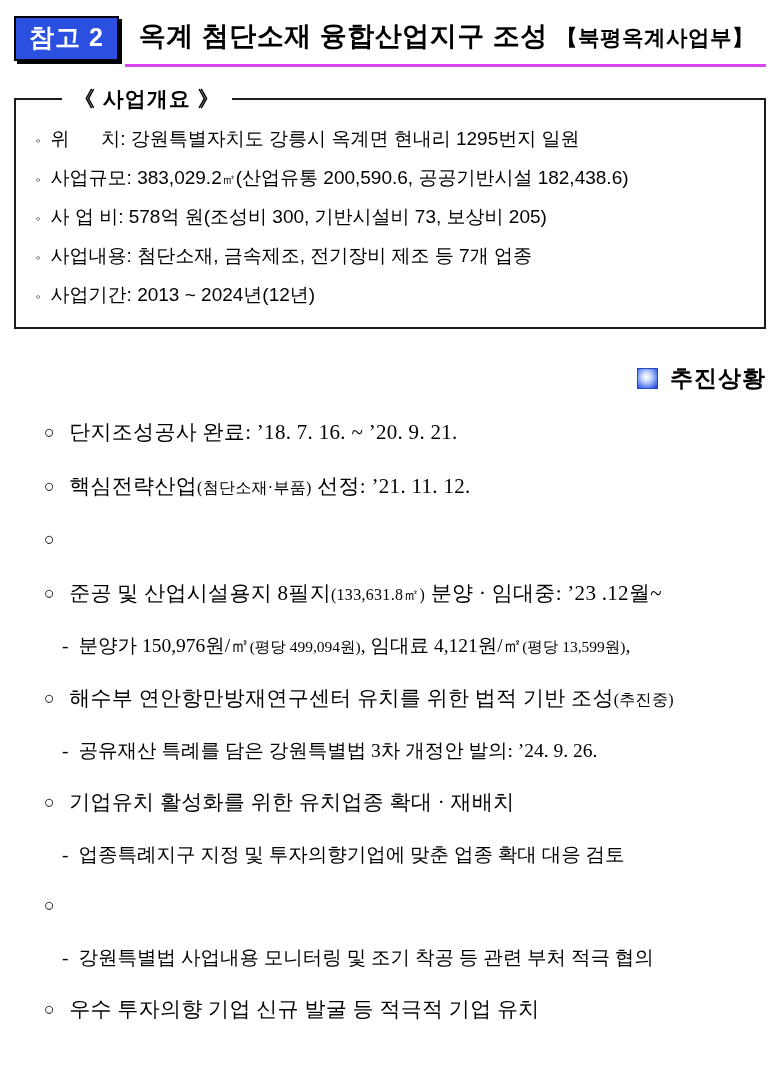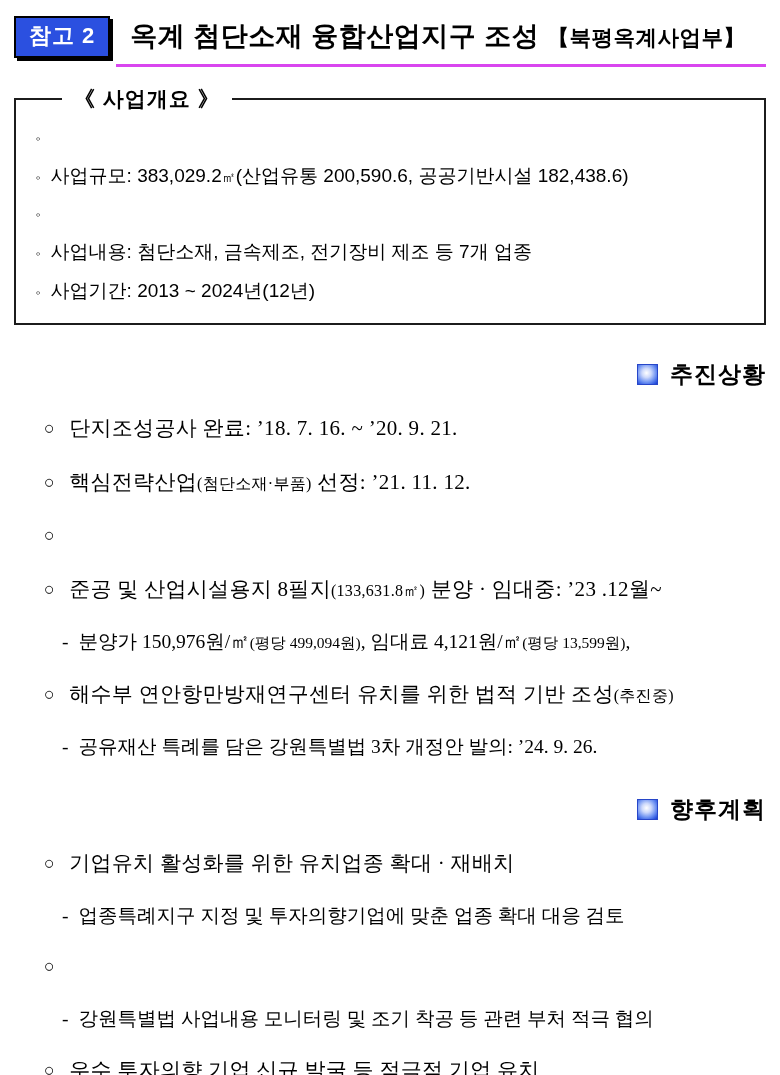--- a/index.html
+++ b/index.html
@@ -10,21 +10,21 @@
     color: #000;
   }
   .page { padding: 16px 14px 0 14px; }
 
   
   .doc-header { display: flex; align-items: flex-start; }
   .ref-badge {
     display: inline-block;
     background: #2b50e0; color: #fff;
     font-family: "Liberation Sans", "DejaVu Sans", sans-serif;
-    font-weight: bold; font-size: 22px; line-height: 1;
+    font-weight: bold; font-size: 25px; line-height: 1;
     padding: 7px 13px 9px 13px;
     border: 2px solid #000;
     box-shadow: 3px 3px 0 #000;
     letter-spacing: 1px;
     white-space: nowrap;
   }
   .title-wrap {
     flex: 1; margin-left: 6px;
     border-bottom: 3px solid #d946ef;
     padding: 2px 0 10px 14px;
@@ -104,47 +104,43 @@
   <header class="doc-header">
     <span class="ref-badge">참고 2</span>
     <div class="title-wrap">
       <h1 class="doc-title"><span>옥계 첨단소재 융합산업지구 조성</span><span class="suffix">【북평옥계사업부】</span></h1>
     </div>
   </header>
 
   <section class="overview-box">
     <div class="box-title">《 사업개요 》</div>
     <ul class="ov-list" id="overview-items">
-        <li class="ov-item"><span class="marker">◦</span></li>
+        <li class="ov-item"><span class="marker">◦</span><span><span class="seg">위      치: 강원특별자치도 강릉시 옥계면 현내리 1295번지 일원</span></span></li>
         <li class="ov-item"><span class="marker">◦</span><span><span class="seg">사업규모: 383,029.2</span><span class="seg seg-small">㎡</span><span class="seg">(산업유통 200,590.6, 공공기반시설 182,438.6)</span></span></li>
-        <li class="ov-item"><span class="marker">◦</span></li>
+        <li class="ov-item"><span class="marker">◦</span><span><span class="seg">사 업 비: 578억 원(조성비 300, 기반시설비 73, 보상비 205)</span></span></li>
         <li class="ov-item"><span class="marker">◦</span><span><span class="seg">사업내용: 첨단소재, 금속제조, 전기장비 제조 등 7개 업종</span></span></li>
         <li class="ov-item"><span class="marker">◦</span><span><span class="seg">사업기간: 2013 ~ 2024년(12년)</span></span></li>
       </ul>
   </section>
 
   <div id="sections">
       <section>
         <div class="section-header">
           <span class="section-icon"></span>
           <span class="section-title">추진상황</span>
         </div>
         <div class="sec-item main"><span class="marker">○</span><span><span class="seg">단지조성공사 완료: ’18. 7. 16. ~ ’20. 9. 21.</span></span></div>
         <div class="sec-item main"><span class="marker">○</span><span><span class="seg">핵심전략산업</span><span class="seg seg-small">(첨단소재·부품)</span><span class="seg"> 선정: ’21. 11. 12.</span></span></div>
         <div class="sec-item main"><span class="marker">○</span></div>
         <div class="sec-item main"><span class="marker">○</span><span><span class="seg">준공 및 산업시설용지 8필지</span><span class="seg seg-small">(133,631.8㎡)</span><span class="seg"> 분양 · 임대중: ’23 .12월~</span></span></div>
         <div class="sec-item sub"><span class="marker">-</span><span><span class="seg">분양가 150,976원/㎡</span><span class="seg seg-small">(평당 499,094원)</span><span class="seg">, 임대료 4,121원/㎡</span><span class="seg seg-small">(평당 13,599원)</span><span class="seg">,</span></span></div>
         <div class="sec-item main"><span class="marker">○</span><span><span class="seg">해수부 연안항만방재연구센터 유치를 위한 법적 기반 조성</span><span class="seg seg-small">(추진중)</span></span></div>
         <div class="sec-item sub"><span class="marker">-</span><span><span class="seg">공유재산 특례를 담은 강원특별법 3차 개정안 발의: ’24. 9. 26.</span></span></div>
       </section>
       <section>
-        <div class="section-header">
-          <span class="section-icon"></span>
-          <span class="section-title">향후계획</span>
-        </div>
         <div class="sec-item main"><span class="marker">○</span><span><span class="seg">기업유치 활성화를 위한 유치업종 확대 · 재배치</span></span></div>
         <div class="sec-item sub"><span class="marker">-</span><span><span class="seg">업종특례지구 지정 및 투자의향기업에 맞춘 업종 확대 대응 검토</span></span></div>
         <div class="sec-item main"><span class="marker">○</span></div>
         <div class="sec-item sub"><span class="marker">-</span><span><span class="seg">강원특별법 사업내용 모니터링 및 조기 착공 등 관련 부처 적극 협의</span></span></div>
         <div class="sec-item main"><span class="marker">○</span><span><span class="seg">우수 투자의향 기업 신규 발굴 등 적극적 기업 유치</span></span></div>
       </section>
     </div>
 
 </div>
 

